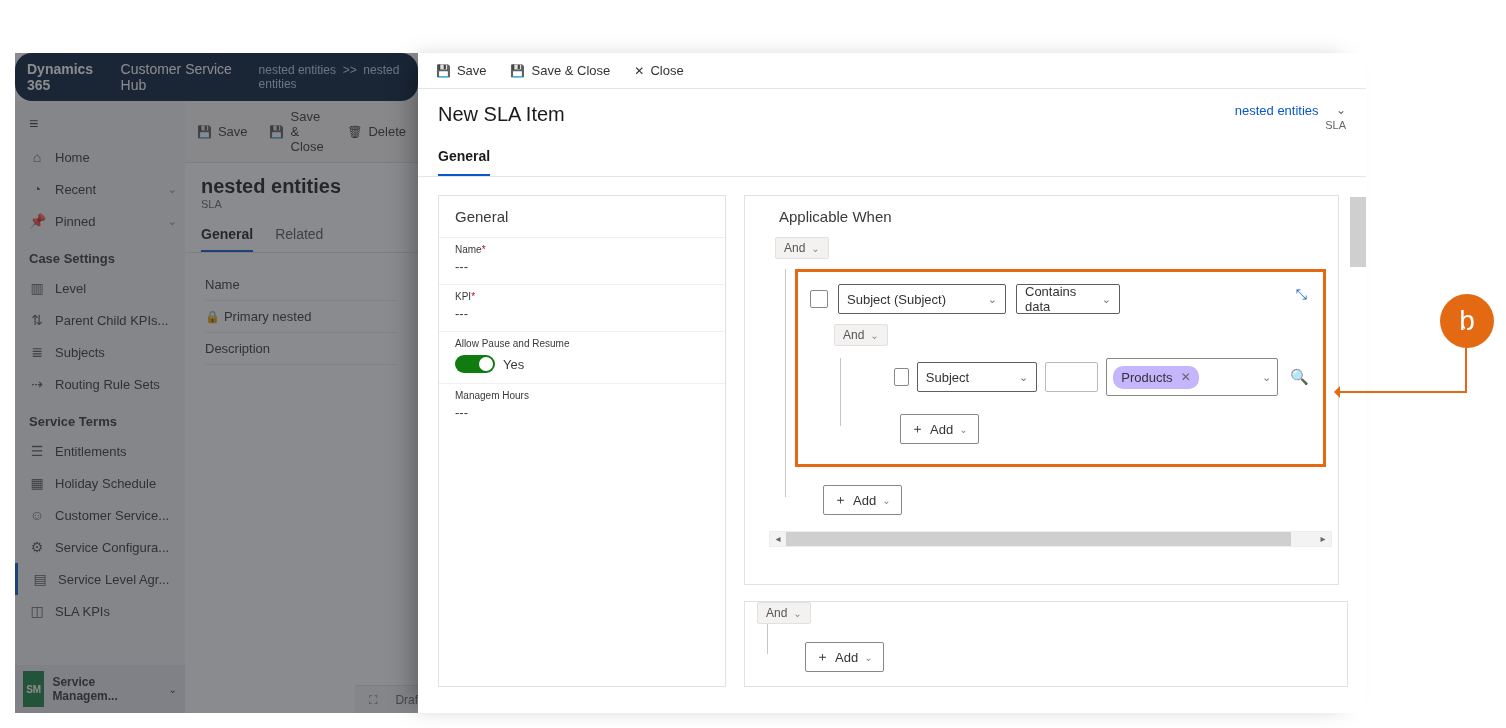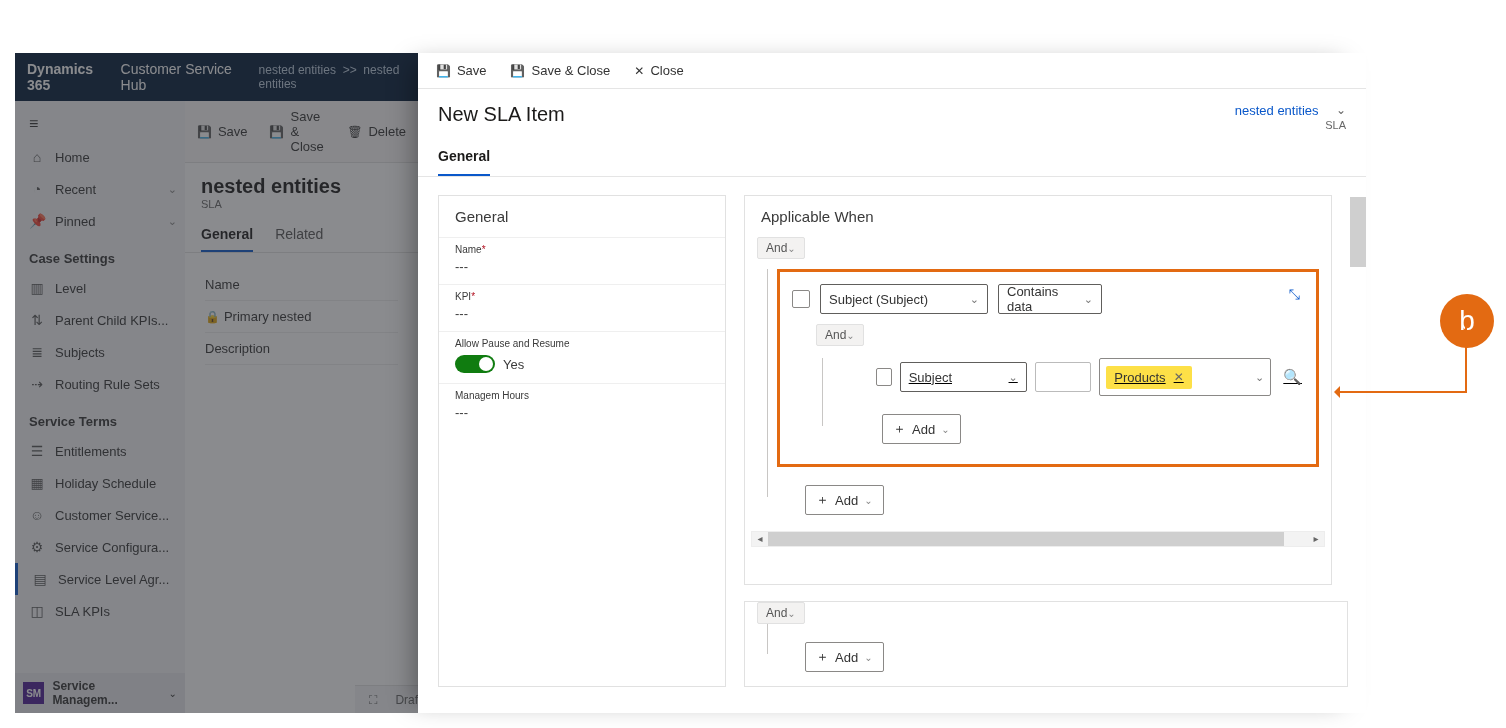--- a/index.html
+++ b/index.html
@@ -1,32 +1,32 @@
 <!DOCTYPE html>
 <html><head>
 <meta charset="utf-8">
 <style>
   * { box-sizing: border-box; margin: 0; padding: 0; font-family: "Segoe UI", Arial, sans-serif; }
   body { width: 1506px; height: 728px; overflow: hidden; position: relative; background: #fff; }
 
   
   .bg { position:absolute; left:15px; top:53px; width:403px; height:660px; background:#fff; color:#333; }
-  .bg .topbar { height:48px; background:#001A38; color:#fff; display:flex; align-items:center; padding:0 12px; font-size:14px; gap:18px;}
+  .bg .topbar { height:48px; background:#001A38; color:#fff; display:flex; align-items:center; padding:0 12px; font-size:14px; gap:18px;border-radius:17px;}
   .bg .topbar .d365 { font-weight:600;}
   .bg .topbar .crumbs { font-size:12px; color:#bcd; margin-left:6px;}
   .bg .row2 { display:flex; height:612px; }
   .bg .sidebar { width:170px; background:#f3f4f6; padding:6px 0; font-size:13px; color:#333; position:relative;}
   .bg .sidebar .ham { padding:8px 14px; font-size:16px;}
   .bg .sidebar .navitem { display:flex; align-items:center; gap:10px; padding:8px 14px; white-space:nowrap; overflow:hidden; text-overflow:ellipsis; position:relative;}
   .bg .sidebar .navitem .ic { width:16px; text-align:center; color:#555; font-size:14px;}
   .bg .sidebar .navitem .chev { position:absolute; right:8px; color:#888; font-size:11px;}
   .bg .sidebar .hdr { padding:14px 14px 6px; font-weight:600; font-size:13px; color:#333;}
   .bg .sidebar .active { border-left:3px solid #0a58ca;}
   .bg .sidebar .bottom { position:absolute; bottom:0; left:0; right:0; display:flex; align-items:center; gap:8px; padding:6px 8px; background:#e8e9ec; font-size:12px;}
-  .bg .sidebar .bottom .sm { width:22px; height:22px; background:#4c1d95; color:#fff; font-size:10px; display:flex; align-items:center; justify-content:center; font-weight:600;}
+  .bg .sidebar .bottom .sm { width:22px; height:36px; background:#15803d; color:#fff; font-size:10px; display:flex; align-items:center; justify-content:center; font-weight:600;}
   .bg .content { flex:1; background:#fff;}
   .bg .cmdbar { display:flex; align-items:center; gap:22px; padding:8px 12px; font-size:13px; color:#333; border-bottom:1px solid #e1e1e1; background:#faf9f8;}
   .bg .cmdbar .ci { display:flex; align-items:center; gap:6px;}
   .bg .ctitle { padding:12px 16px 4px; }
   .bg .ctitle h2 { font-size:20px; font-weight:600; color:#1b1a19;}
   .bg .ctitle .sub { font-size:11px; color:#666;}
   .bg .tabs { padding:6px 16px 0; font-size:14px; display:flex; gap:22px; border-bottom:1px solid #e1e1e1;}
   .bg .tabs .tab { padding:6px 0 8px; color:#555;}
   .bg .tabs .tab.active { color:#1b1a19; font-weight:600; border-bottom:2px solid #0a58ca;}
   .bg .form { padding:16px 20px;}
@@ -59,37 +59,37 @@
   .panel .pfield { padding:6px 16px 10px; border-top:1px solid #efefef;}
   .panel .pfield:first-of-type { border-top:none;}
   .panel .pfield .pl { font-size:10px; color:#3a3a3a;}
   .panel .pfield .pl .rq { color:#b10f1f;}
   .panel .pfield .pv { font-size:13px; color:#3a3a3a; padding-top:4px;}
   .toggle { display:flex; align-items:center; gap:8px; margin-top:6px;}
   .toggle .sw { width:40px; height:18px; border-radius:10px; background:#107c10; position:relative;}
   .toggle .sw::after { content:""; position:absolute; right:2px; top:2px; width:14px; height:14px; border-radius:50%; background:#fff;}
   .toggle .tl { font-size:13px; color:#3a3a3a;}
 
-  .panelR { flex:1; margin-right:20px; padding-bottom:12px; display:flex; flex-direction:column;}
+  .panelR { flex:1; margin-right:13px; padding-bottom:12px; display:flex; flex-direction:column;padding-left:18px;}
   .panelR .ptitle { font-size:15px;}
   .logic { padding:0 12px 8px;}
-  .andbtn { display:inline-flex; align-items:center; background:#f3f2f1; border:1px solid #e1e1e1; padding:3px 8px; font-size:12px; color:#555; border-radius:2px; cursor:pointer;}
+  .andbtn { display:inline-flex; align-items:center; gap:6px; background:#f3f2f1; border:1px solid #e1e1e1; padding:3px 8px; font-size:12px; color:#555; border-radius:2px; cursor:pointer;}
   .andbtn .dd { font-size:10px; color:#888;}
 
   .highlight { border:3px solid #e36a12; margin:10px 0 4px 10px; padding:12px 14px 20px 12px; position:relative;}
   .crow { display:flex; align-items:center; gap:10px; position:relative;}
   .cbx { width:18px; height:18px; border:1px solid #8a8886; border-radius:2px; background:#fff;}
   .sel { height:30px; border:1px solid #605e5c; background:#fff; display:flex; align-items:center; justify-content:space-between; padding:0 8px; font-size:13px; color:#333; border-radius:2px;}
   .sel .dd { font-size:11px; color:#777;}
   .collapse { color:#0a58ca; position:absolute; right:2px; top:2px; font-size:14px; cursor:pointer;}
   .inner { margin-left:24px; margin-top:10px;}
   .inner2 { margin-left:54px; margin-top:12px; display:flex; align-items:center; gap:8px;}
   .emptybox { width:66px; height:30px; border:1px solid #bbb; border-radius:2px;}
   .tagbox { height:38px; min-width:172px; border:1px solid #8a8886; border-radius:2px; display:flex; align-items:center; padding:3px 24px 3px 6px; position:relative;}
-  .tag { background:#fde047; border-radius:2px; padding:4px 8px; font-size:13px; color:#333; display:flex; align-items:center; gap:8px;}
+  .tag { background:#c4b5fd; border-radius:10px; padding:4px 8px; font-size:13px; color:#333; display:flex; align-items:center; gap:8px;}
   .tag .x { color:#666; font-size:12px; cursor:pointer;}
   .tagbox .dd { position:absolute; right:6px; top:50%; transform:translateY(-50%); font-size:11px; color:#777;}
   .srch { font-size:15px; color:#555; margin-left:4px;}
 
   .tree { position:relative; margin-left:10px;}
   .tree::before { content:""; position:absolute; left:0; top:0; bottom:18px; width:1px; background:#c8c6c4;}
   .addbtn { display:inline-flex; align-items:center; gap:6px; background:#fff; border:1px solid #8a8886; padding:5px 10px; font-size:13px; color:#333; border-radius:2px; cursor:pointer; margin-left:38px;}
   .addbtn .dd { font-size:10px; color:#888;}
 
   .hscroll { height:16px; margin:8px 6px 0 6px; background:#f3f3f3; position:relative; border:1px solid #ededed;}
@@ -314,21 +314,21 @@
                     <span>Contains data</span>
                     <span class="dd">⌄</span>
                   </div>
                 <span class="collapse">⤡</span>
               </div>
               <div class="inner">
                 <span class="andbtn">
                     <span>And</span>
                     <span class="dd">⌄</span>
                   </span>
-                <div class="tree" style="margin-left:6px;text-decoration:underline;">
+                <div class="tree" style="margin-left:6px;">
                   <div class="inner2">
                     <div class="cbx"></div>
                     <div class="sel" style="width:146px;">
                         <span>Subject</span>
                         <span class="dd">⌄</span>
                       </div>
                     <div class="emptybox"></div>
                     <div class="tagbox">
                       <span class="tag">
                           <span>Products</span>

